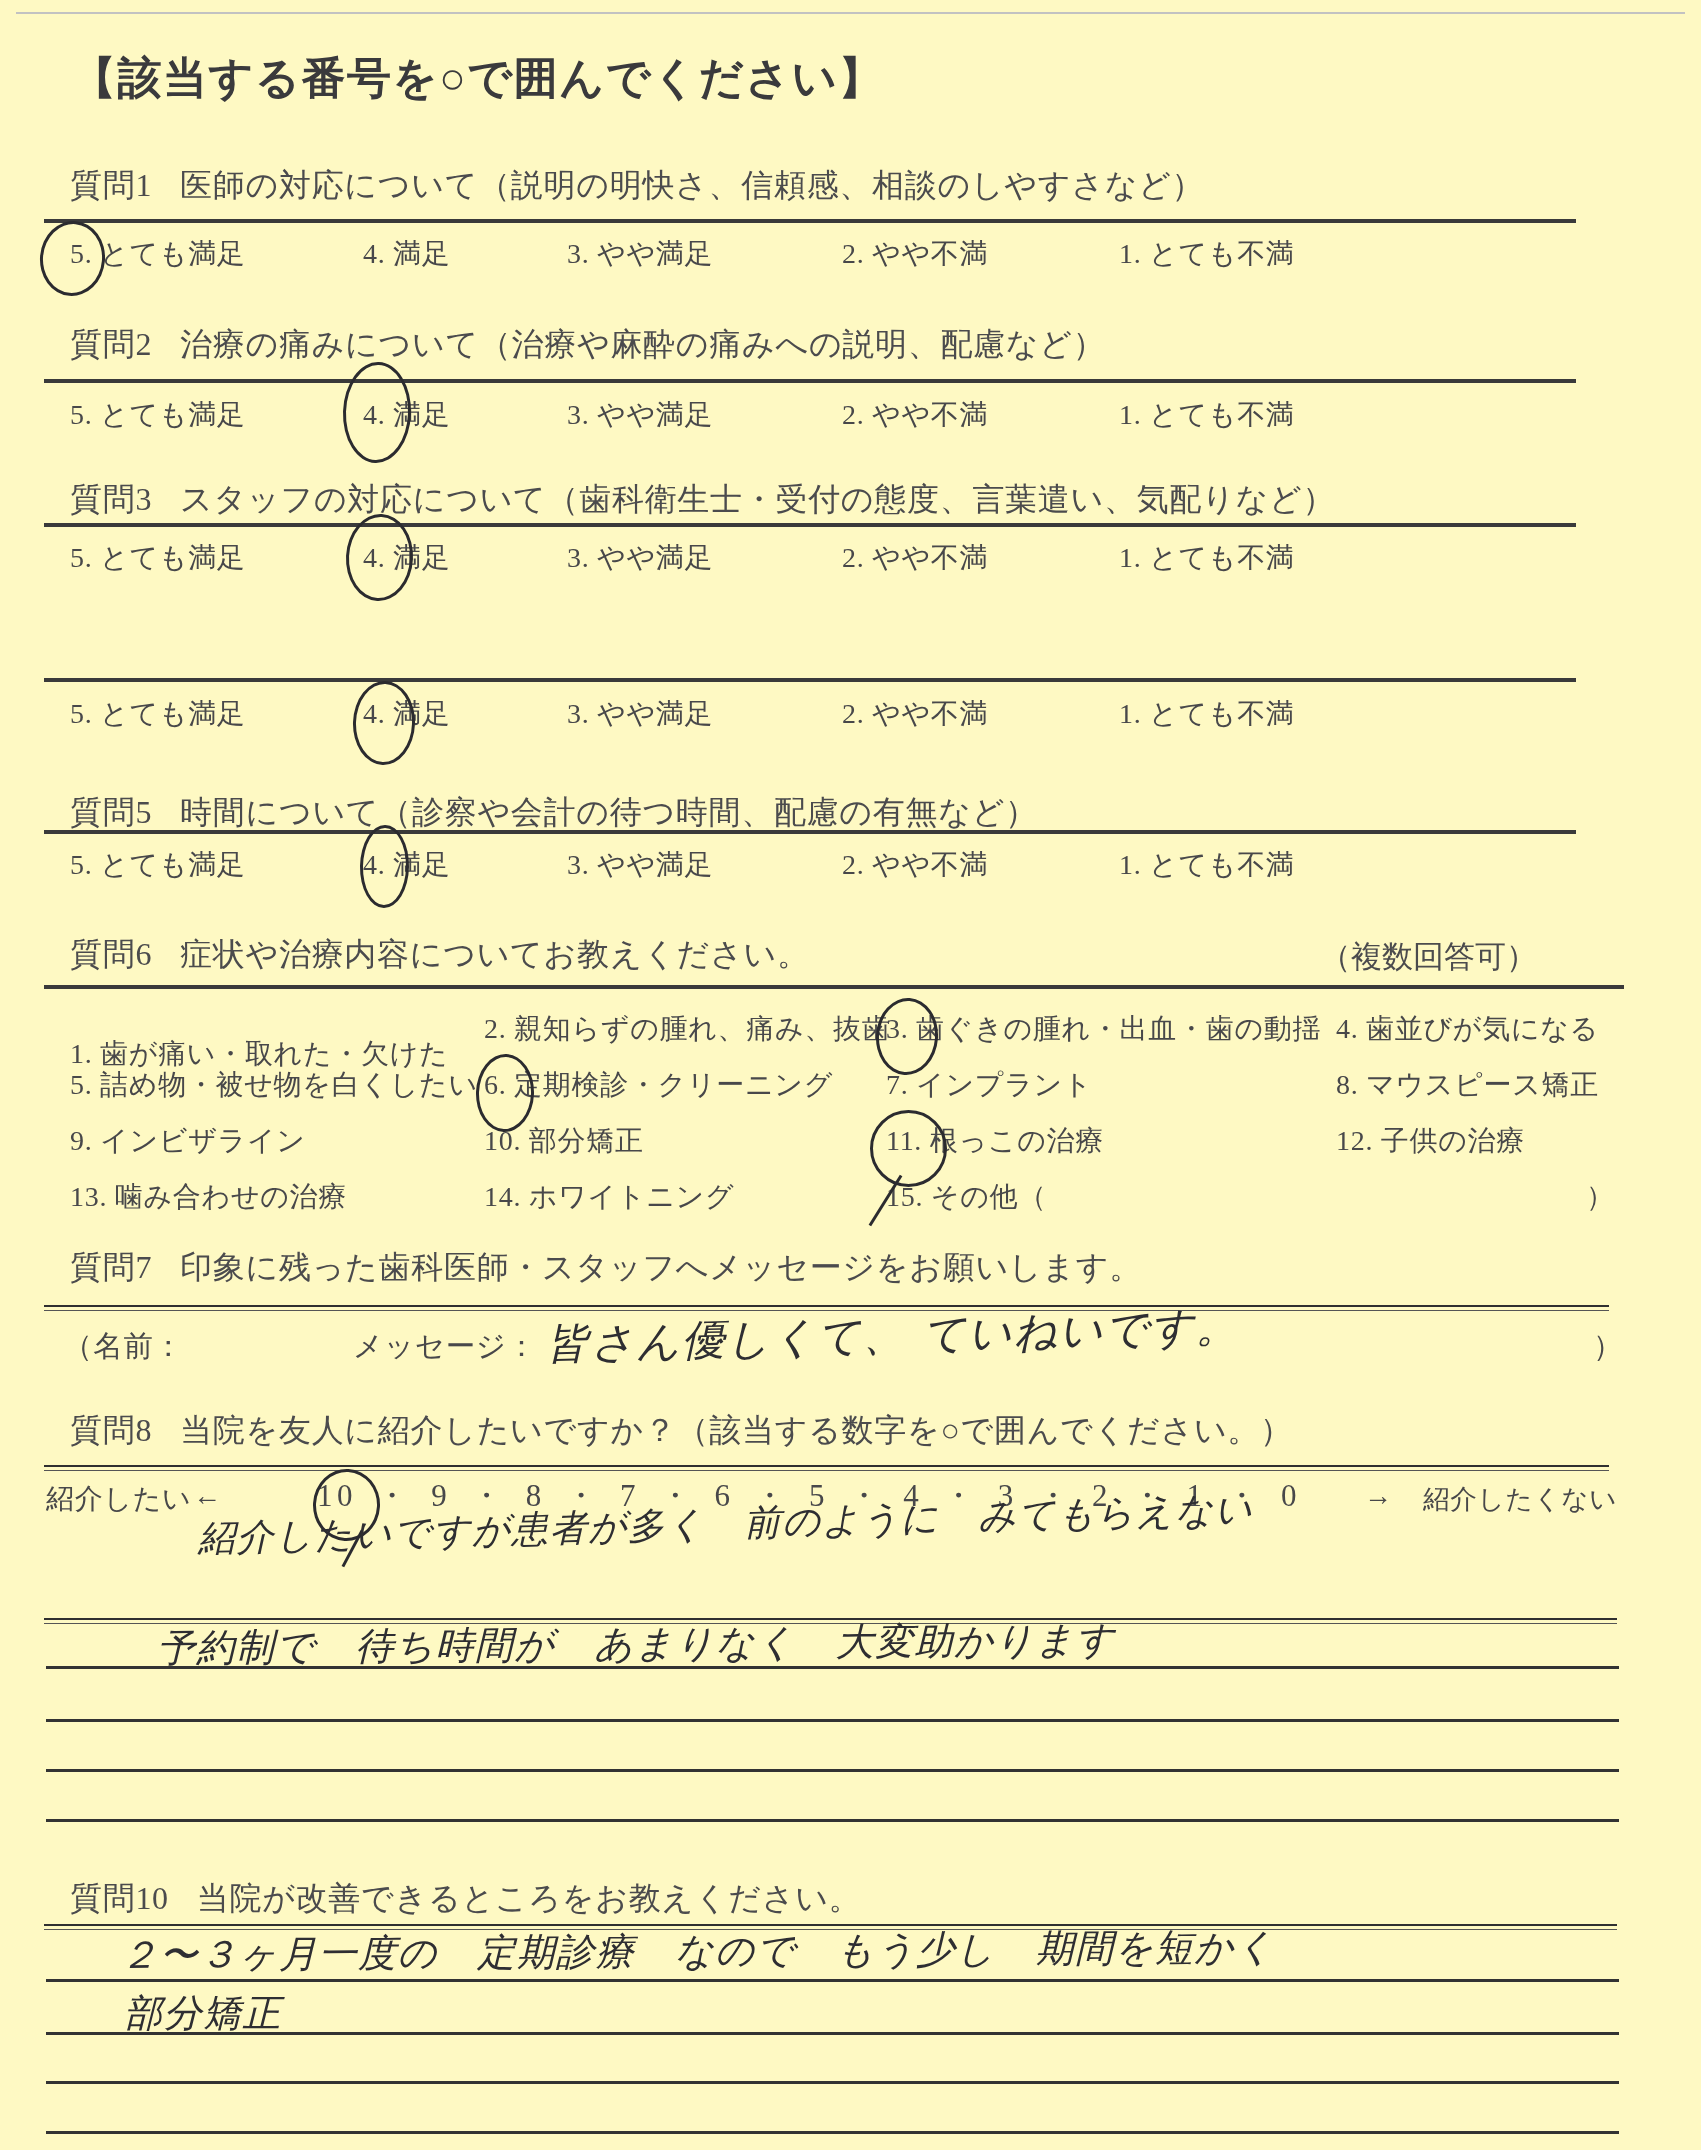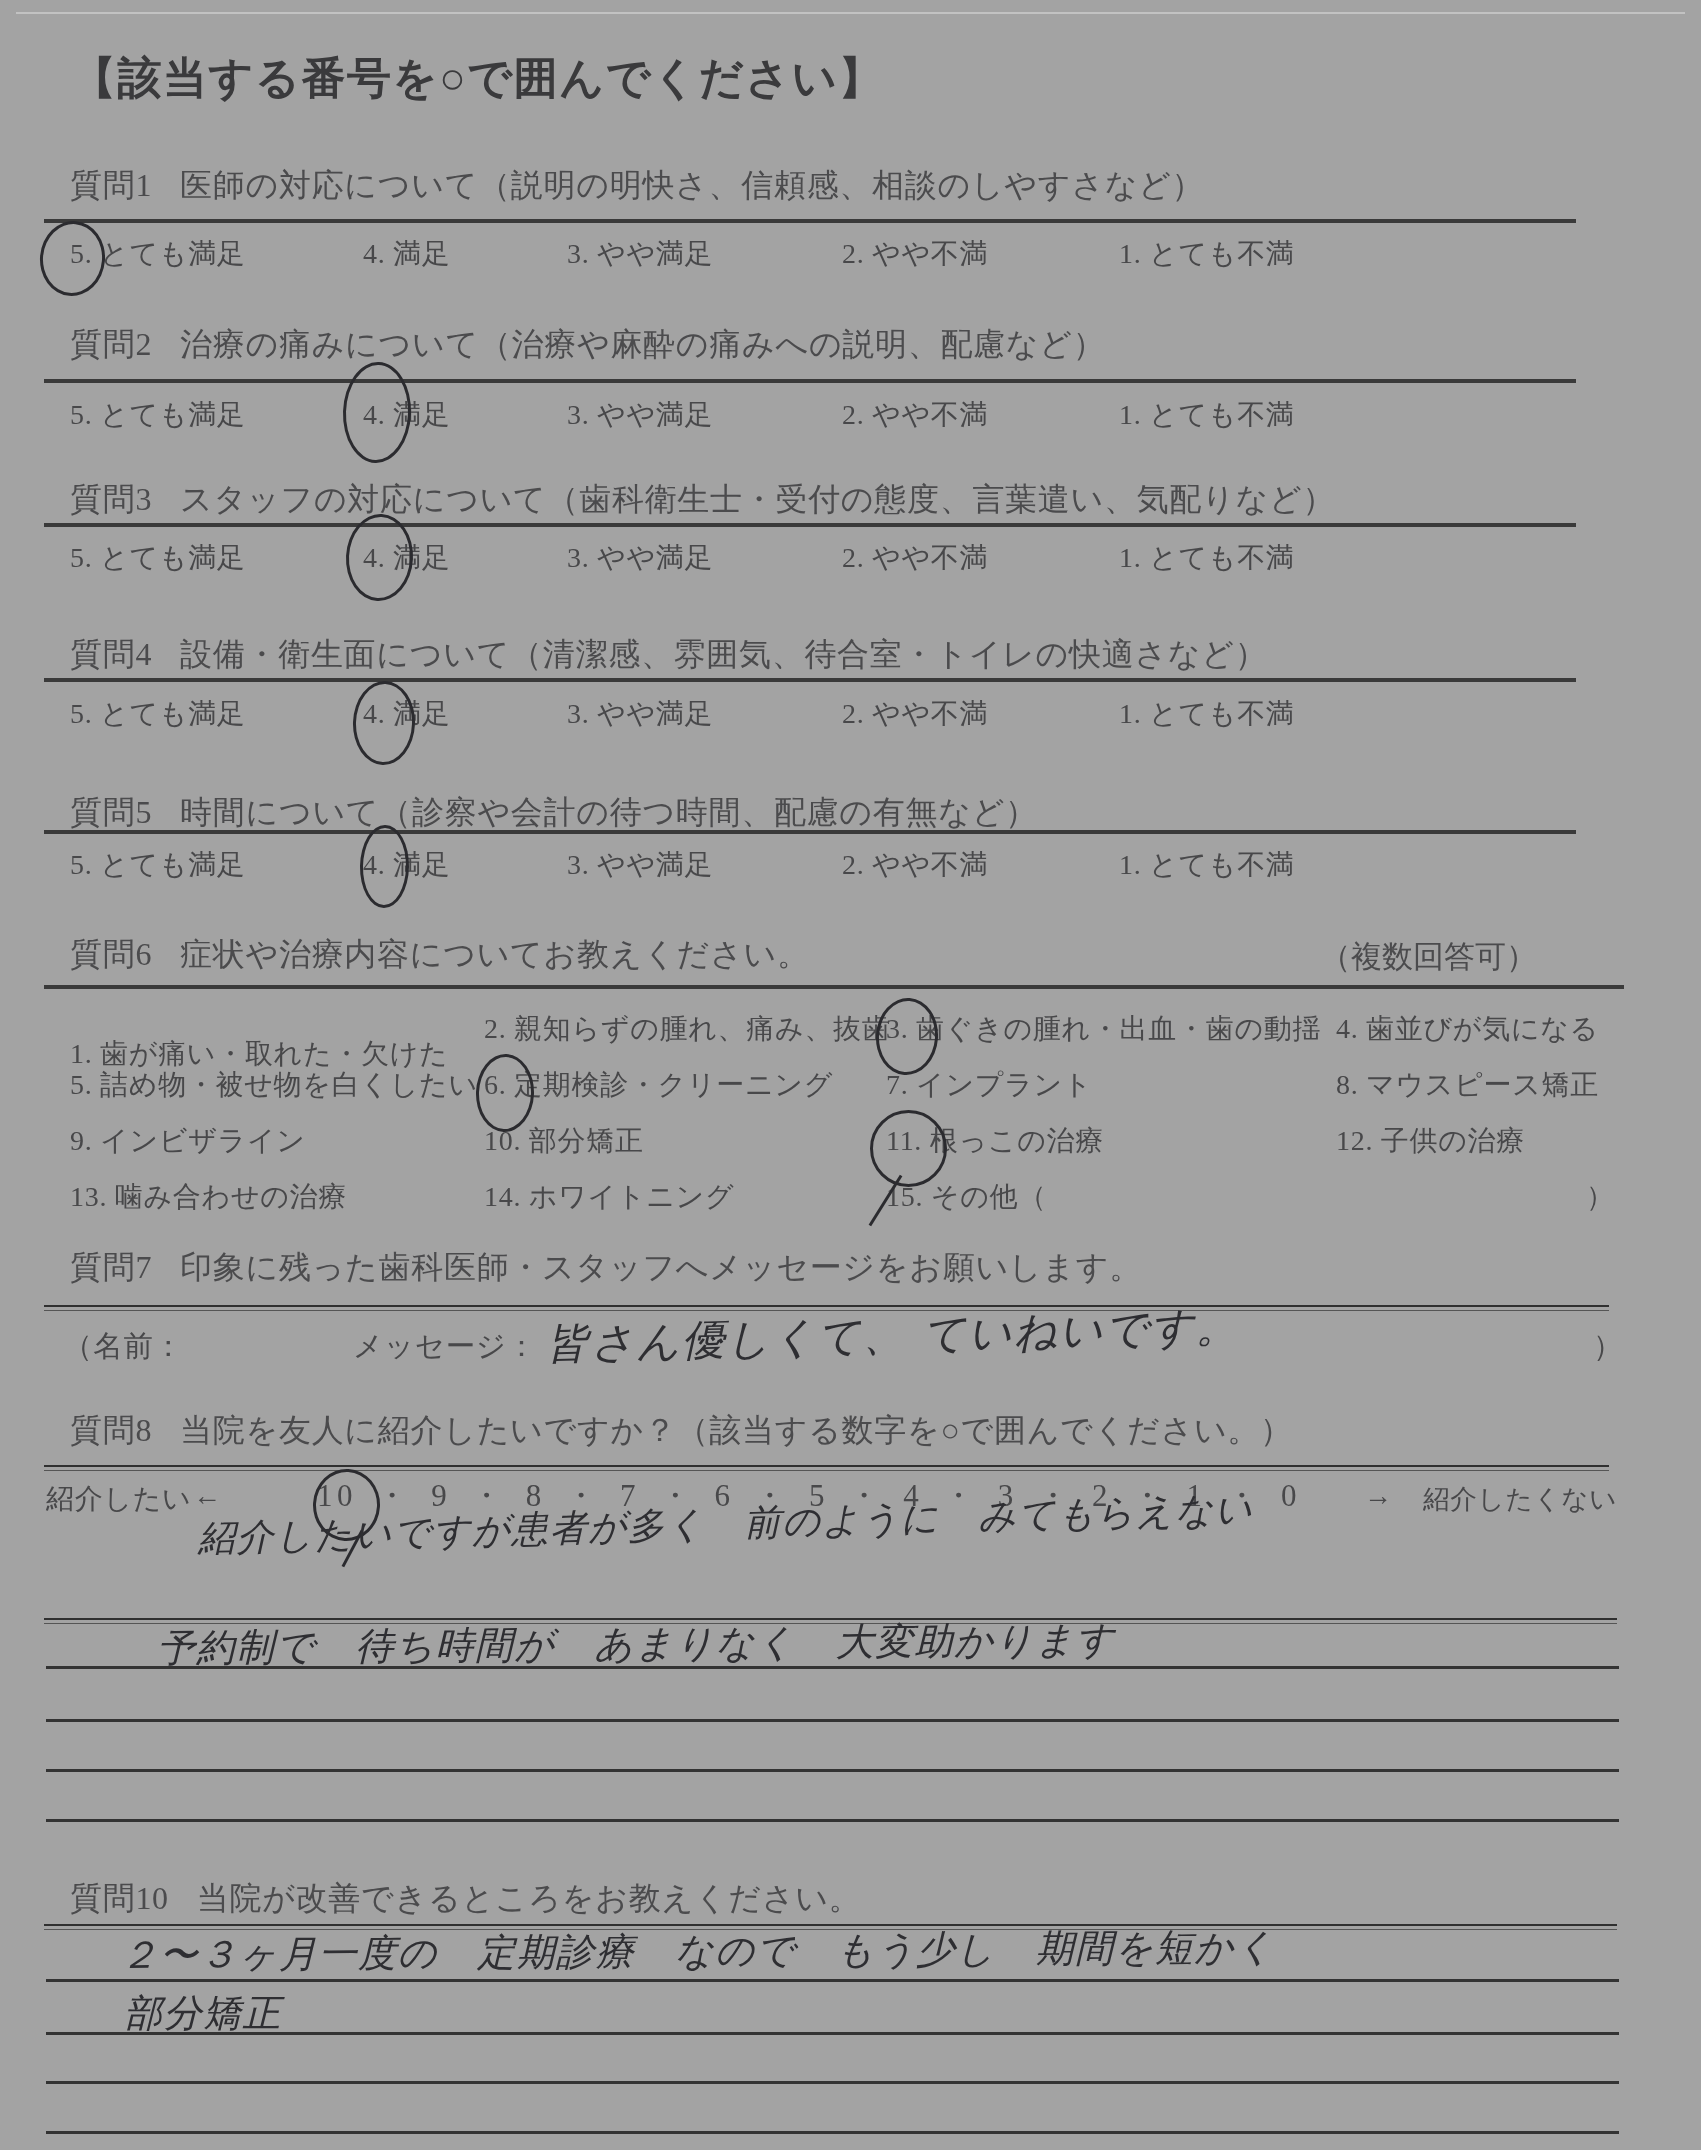--- a/index.html
+++ b/index.html
@@ -1,20 +1,20 @@
 <!DOCTYPE html>
 <html lang="ja" style="font-size:11.8px"><head>
 <meta charset="utf-8">
 <style>
   html,body{margin:0;padding:0;background:#ffffff;}
   .page{
     position:relative;
     width:1701px;
     height:2151px;
-    background:#a3a3a3;
+    background:#fef9c3;
     overflow:hidden;
     font-family:"Liberation Serif","DejaVu Serif",serif;
     color:#454547;
   }
   .abs{position:absolute;white-space:nowrap;}
   .title{
     font-size:44px;
     font-weight:600;
     letter-spacing:1.5px;
     color:#3a3a3c;
@@ -76,23 +76,20 @@
     <span class="qlabel">質問3</span><span>スタッフの対応について（歯科衛生士・受付の態度、言葉遣い、気配りなど）</span>
   </div>
   <div class="abs rule" style="left:44px;top:523px;width:1532px;"></div>
   <span class="abs opt" style="left:70px;top:539px;">5. とても満足</span>
   <span class="abs opt" style="left:363px;top:539px;">4. 満足</span>
   <span class="abs opt" style="left:567px;top:539px;">3. やや満足</span>
   <span class="abs opt" style="left:842px;top:539px;">2. やや不満</span>
   <span class="abs opt" style="left:1119px;top:539px;">1. とても不満</span>
   <div class="abs circle" style="left:346px;top:514px;width:61px;height:81px;transform:rotate(3deg);"></div>
 
-  <div class="abs hdr" style="left:70px;top:633px;">
-    <span class="qlabel">質問4</span><span>設備・衛生面について（清潔感、雰囲気、待合室・トイレの快適さなど）</span>
-  </div>
   <div class="abs rule" style="left:44px;top:678px;width:1532px;"></div>
   <span class="abs opt" style="left:70px;top:695px;">5. とても満足</span>
   <span class="abs opt" style="left:363px;top:695px;">4. 満足</span>
   <span class="abs opt" style="left:567px;top:695px;">3. やや満足</span>
   <span class="abs opt" style="left:842px;top:695px;">2. やや不満</span>
   <span class="abs opt" style="left:1119px;top:695px;">1. とても不満</span>
   <div class="abs circle" style="left:353px;top:681px;width:56px;height:78px;transform:rotate(2deg);"></div>
 
   <div class="abs hdr" style="left:70px;top:791px;">
     <span class="qlabel">質問5</span><span>時間について（診察や会計の待つ時間、配慮の有無など）</span>

